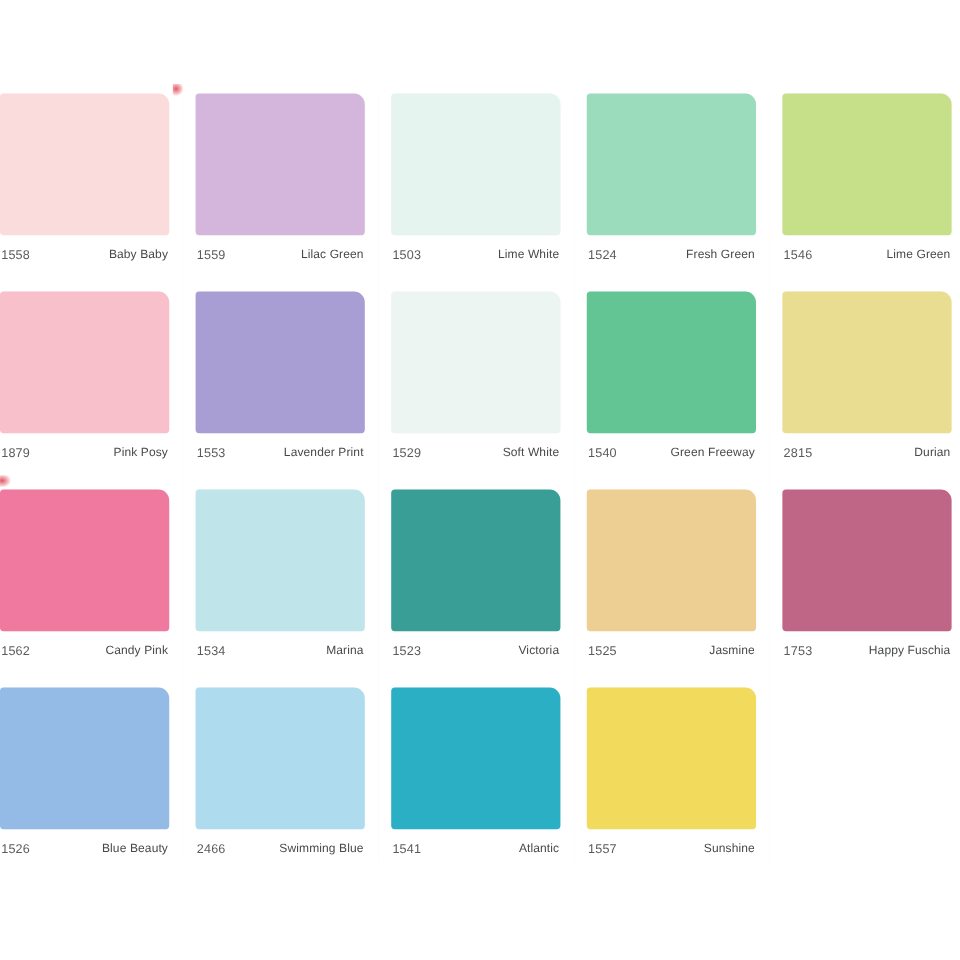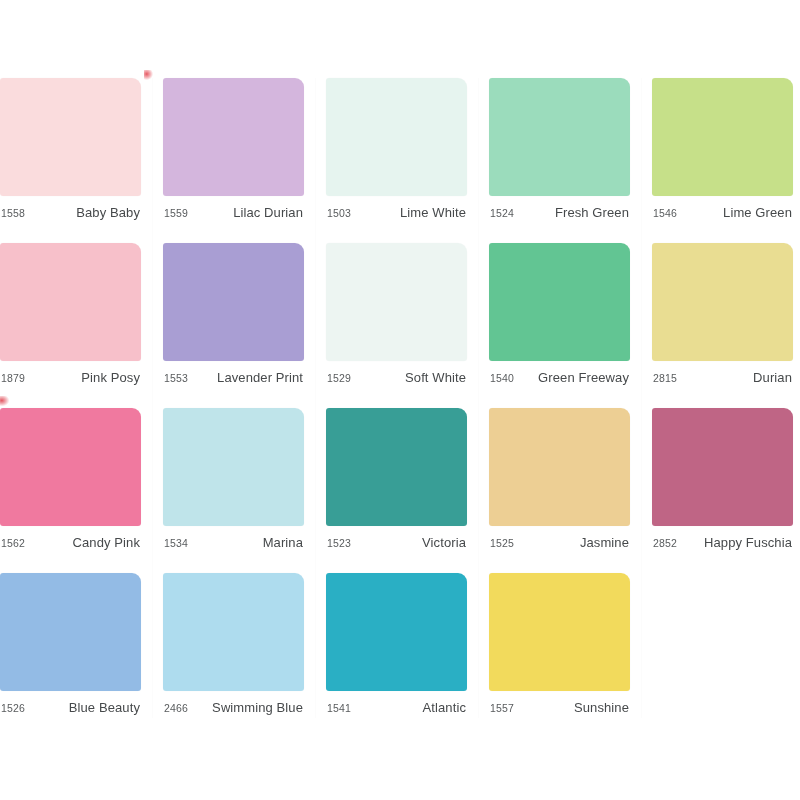--- a/index.html
+++ b/index.html
@@ -59,21 +59,21 @@
   }
 
   .swatch-code {
     font-size: 10.5px;
     color: #585b5d;
     letter-spacing: 0.15px;
     white-space: nowrap;
   }
 
   .swatch-name {
-    font-size: 13px;
+    font-size: 10px;
     color: #46494b;
     letter-spacing: 0.1px;
     white-space: nowrap;
     text-align: right;
   }
 
   
   .artifact {
     position: absolute;
     pointer-events: none;
@@ -120,21 +120,21 @@
         <div class="swatch-chip" style="background: rgb(250, 220, 221);"></div>
         <div class="swatch-meta">
           <span class="swatch-code">1558</span>
           <span class="swatch-name">Baby Baby</span>
         </div>
       </div>
       <div class="swatch-card">
         <div class="swatch-chip" style="background: rgb(212, 182, 221);"></div>
         <div class="swatch-meta">
           <span class="swatch-code">1559</span>
-          <span class="swatch-name">Lilac Durian</span>
+          <span class="swatch-name">Lilac Green</span>
         </div>
       </div>
       <div class="swatch-card">
         <div class="swatch-chip" style="background: rgb(230, 244, 239);"></div>
         <div class="swatch-meta">
           <span class="swatch-code">1503</span>
           <span class="swatch-name">Lime White</span>
         </div>
       </div>
       <div class="swatch-card">
@@ -210,21 +210,21 @@
       <div class="swatch-card">
         <div class="swatch-chip" style="background: rgb(237, 207, 148);"></div>
         <div class="swatch-meta">
           <span class="swatch-code">1525</span>
           <span class="swatch-name">Jasmine</span>
         </div>
       </div>
       <div class="swatch-card">
         <div class="swatch-chip" style="background: rgb(191, 101, 133);"></div>
         <div class="swatch-meta">
-          <span class="swatch-code">2852</span>
+          <span class="swatch-code">1753</span>
           <span class="swatch-name">Happy Fuschia</span>
         </div>
       </div>
       <div class="swatch-card">
         <div class="swatch-chip" style="background: rgb(147, 187, 229);"></div>
         <div class="swatch-meta">
           <span class="swatch-code">1526</span>
           <span class="swatch-name">Blue Beauty</span>
         </div>
       </div>

